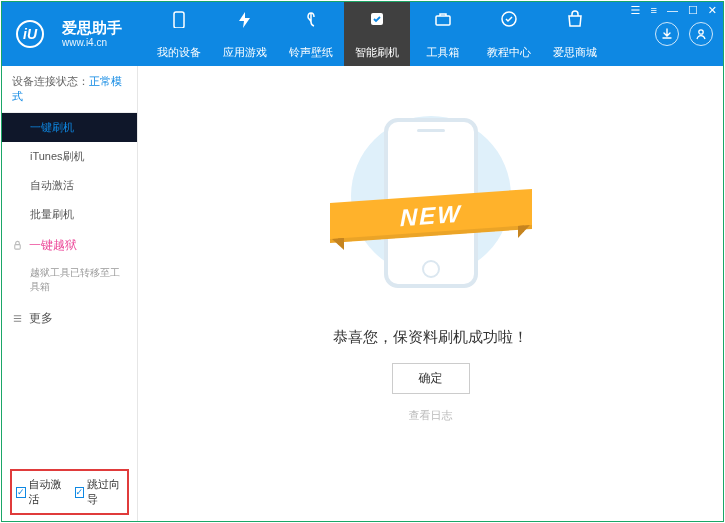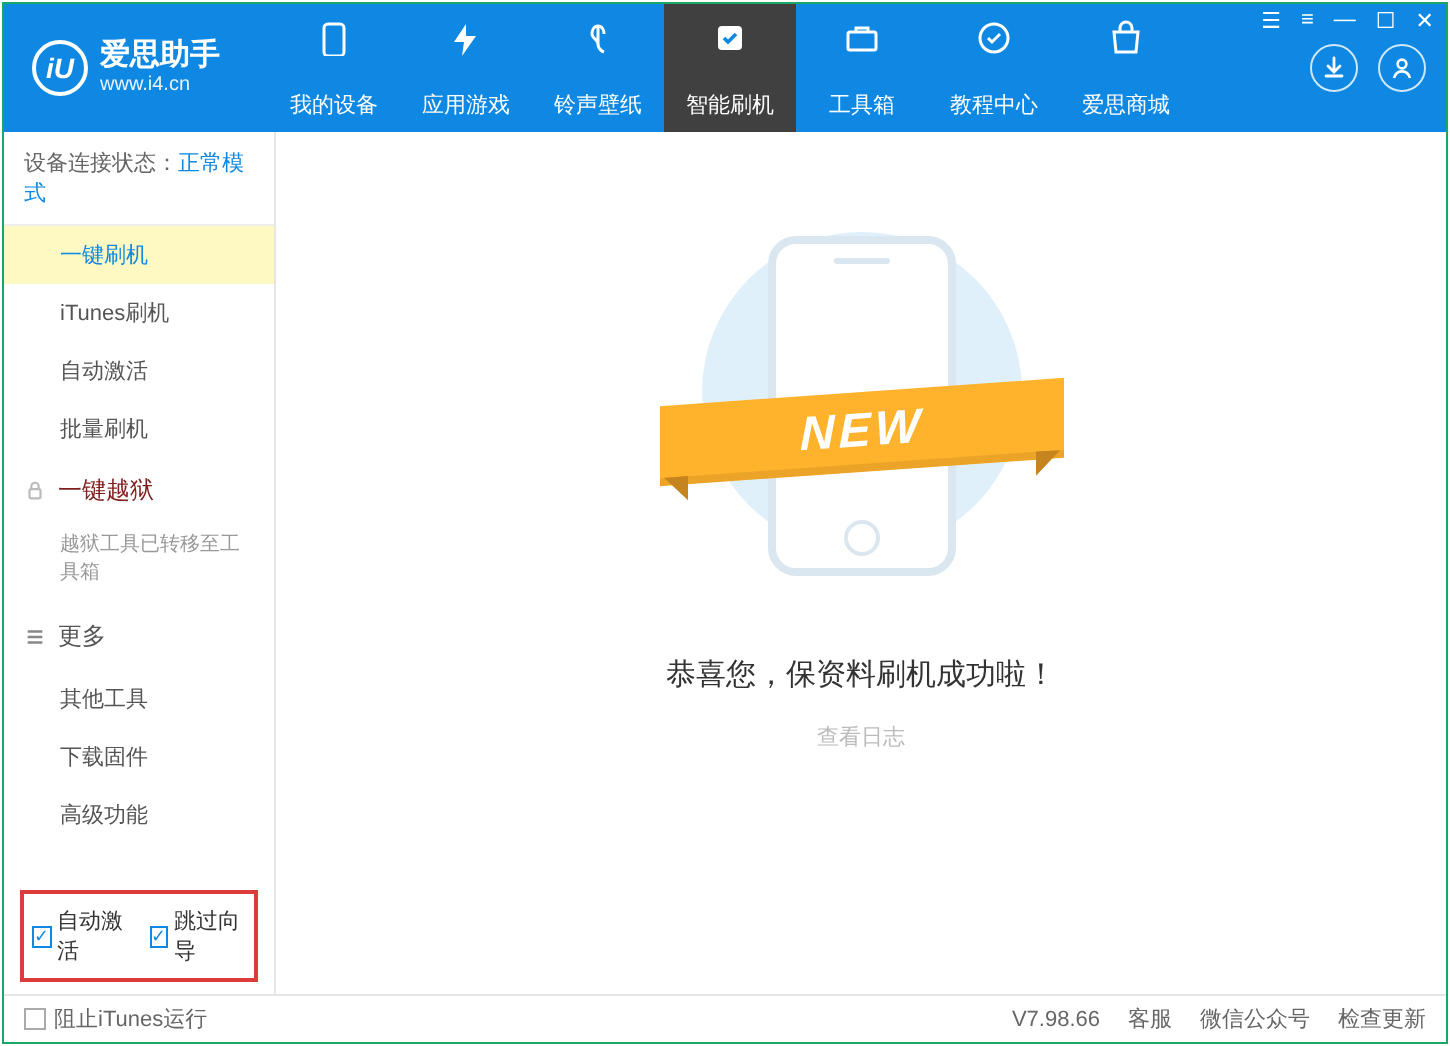--- a/index.html
+++ b/index.html
@@ -1,41 +1,41 @@
 <!DOCTYPE html>
 <html><head>
 <meta charset="utf-8">
 <style>
 * { margin: 0; padding: 0; box-sizing: border-box; font-family: "Microsoft YaHei", Arial, sans-serif; }
 body { background: #fff; width: 725px; height: 523px; overflow: hidden; position: relative; }
 .outer-border { position: absolute; top: 1px; left: 1px; right: 1px; bottom: 1px; border: 1px solid #1aa667; }
 .window { position: absolute; top: 2px; left: 2px; right: 2px; bottom: 2px; display: flex; flex-direction: column; background: #fff; }
 .header { background: #0e88e3; height: 64px; display: flex; align-items: center; padding: 0 10px 0 14px; color: #fff; position: relative; }
-.logo { display: flex; align-items: center; gap: 6px; }
+.logo { display: flex; align-items: center; gap: 18px; }
 .logo-circle { width: 28px; height: 28px; border: 2px solid #fff; border-radius: 50%; display: flex; align-items: center; justify-content: center; font-weight: bold; font-size: 14px; font-style: italic; }
 .brand-text { display: flex; flex-direction: column; line-height: 1.1; }
 .brand-name { font-size: 15px; font-weight: 600; }
 .brand-url { font-size: 10px; opacity: .9; }
 .nav { display: flex; height: 100%; margin-left: 24px; }
 .nav-item { width: 66px; display: flex; flex-direction: column; align-items: center; justify-content: center; gap: 16px; font-size: 11px; cursor: pointer; }
 .nav-item.active { background: #404040; }
 .nav-ico { width: 20px; height: 20px; display: flex; align-items: center; justify-content: center; }
 .hdr-right { margin-left: auto; display: flex; align-items: center; gap: 10px; }
 .hdr-ico { width: 24px; height: 24px; border: 1.5px solid rgba(255,255,255,.8); border-radius: 50%; display: flex; align-items: center; justify-content: center; cursor: pointer; }
 .winctrl { position: absolute; top: 2px; right: 6px; display: flex; gap: 10px; font-size: 11px; }
 .winctrl span { cursor: pointer; }
 .body { flex: 1; display: flex; overflow: hidden; }
 .sidebar { width: 136px; border-right: 1px solid #e6e6e6; display: flex; flex-direction: column; font-size: 12px; color: #333; }
 .conn-row { padding: 8px 10px; font-size: 11px; color: #666; border-bottom: 1px solid #eee; }
 .conn-val { color: #0e88e3; }
 .sec-head { display: flex; align-items: center; gap: 6px; padding: 8px 10px; color: #555; font-size: 12px; }
 .sec-head.active { border-left: 2px solid #0e88e3; padding-left: 8px; color: #0e88e3; }
-.sec-lock { color: #7f1d1d; }
+.sec-lock { color: #ec4899; }
 .sub-item { padding: 7px 10px 7px 28px; cursor: pointer; color: #555; font-size: 11px; }
-.sub-item.active { background: #fef9c3; color: #0e88e3; }
+.sub-item.active { background: #0f172a; color: #0e88e3; }
 .sub-note { padding: 4px 10px 8px 28px; color: #999; font-size: 10px; line-height: 1.4; }
 .options-box { margin: 10px 8px 6px 8px; border: 2px solid #e03b3b; padding: 6px 4px; display: flex; gap: 10px; font-size: 11px; }
 .opt { display: flex; align-items: center; gap: 3px; cursor: pointer; }
 .chk { width: 11px; height: 11px; border: 1px solid #0e88e3; display: inline-flex; align-items: center; justify-content: center; color: #0e88e3; font-size: 9px; line-height: 1; }
 .main { flex: 1; display: flex; flex-direction: column; align-items: center; justify-content: flex-start; padding-top: 42px; position: relative; }
 .phone-illus { width: 150px; height: 180px; position: relative; display: flex; align-items: flex-end; justify-content: center; }
 .bg-circle { position: absolute; width: 160px; height: 160px; border-radius: 50%; background: #dff0fa; top: 8px; left: -5px; }
 .phone { position: relative; width: 94px; height: 170px; background: #fff; border: 4px solid #dbe7f0; border-radius: 14px; z-index: 2; }
 .phone:after { content:''; position:absolute; top:7px; left:50%; transform:translateX(-50%); width:28px; height:3px; background:#dbe7f0; border-radius:2px; }
 .phone:before { content:''; position:absolute; bottom:6px; left:50%; transform:translateX(-50%); width:14px; height:14px; border:2px solid #dbe7f0; border-radius:50%; }
@@ -169,25 +169,20 @@
         <span>一键越狱</span>
       </div>
       <div class="sub-note">越狱工具已转移至工具箱</div>
 
       <div class="sec-head">
         <svg width="11" height="11" viewBox="0 0 12 12">
             <path d="M2 3h8M2 6h8M2 9h8" stroke="#888" stroke-width="1.3"></path>
           </svg>
         <span>更多</span>
       </div>
-      <div id="more-items">
-          <div class="sub-item">其他工具</div>
-          <div class="sub-item">下载固件</div>
-          <div class="sub-item">高级功能</div>
-        </div>
 
       <div style="flex:1"></div>
 
       <div class="options-box">
         <label class="opt">
             <span class="chk">✓</span>
             <span>自动激活</span>
           </label>
         <label class="opt">
             <span class="chk">✓</span>
@@ -197,25 +192,18 @@
 
     </div>
 
     <div class="main">
       <div class="phone-illus">
         <div class="bg-circle"></div>
         <div class="phone"></div>
         <div class="ribbon">NEW</div>
       </div>
       <div class="msg">恭喜您，保资料刷机成功啦！</div>
+      <button class="confirm">确定</button>
       <div class="log-link">查看日志</div>
     </div>
   </div>
 
-  <div class="footer">
-    <label><span class="chk2"></span><span>阻止iTunes运行</span></label>
-    <div class="spacer"></div>
-    <span class="fitem">V7.98.66</span>
-    <span class="fitem">客服</span>
-    <span class="fitem">微信公众号</span>
-    <span class="fitem">检查更新</span>
-  </div>
 </div>
 
 </body></html>

